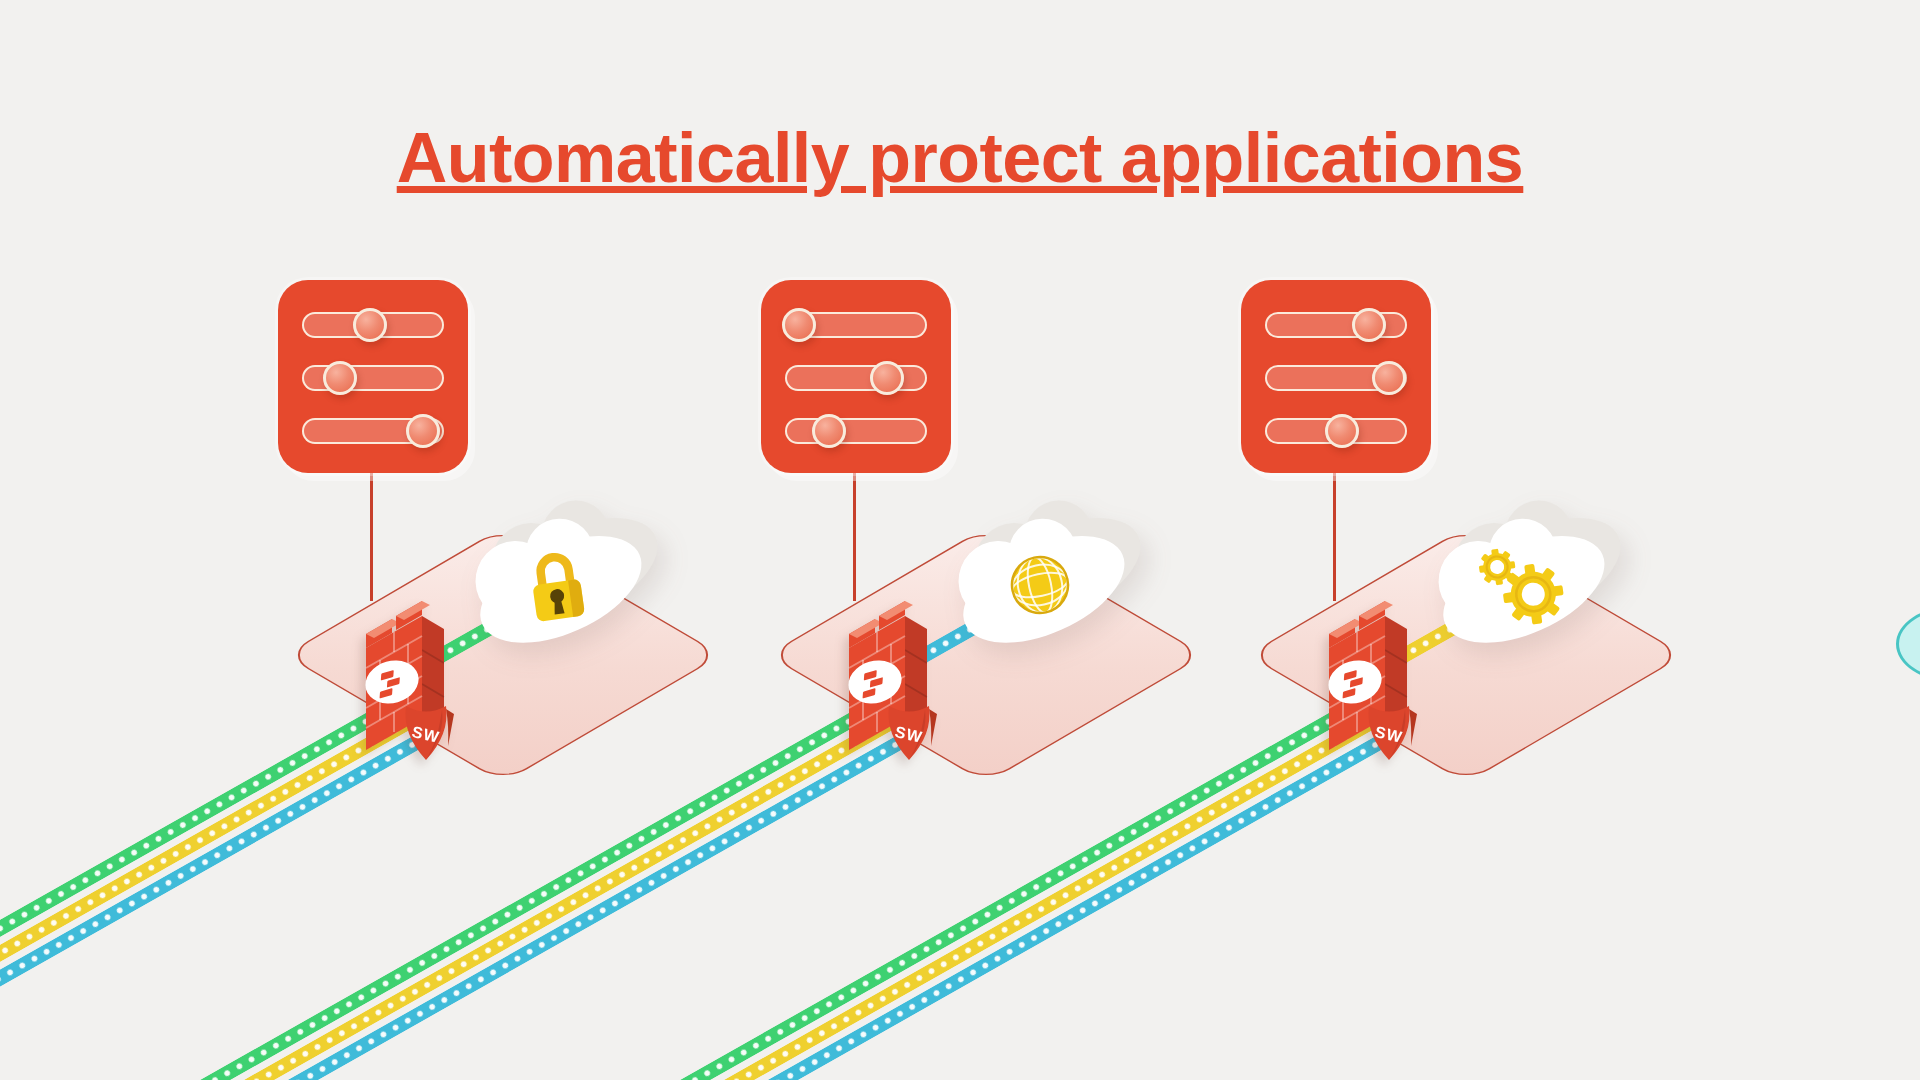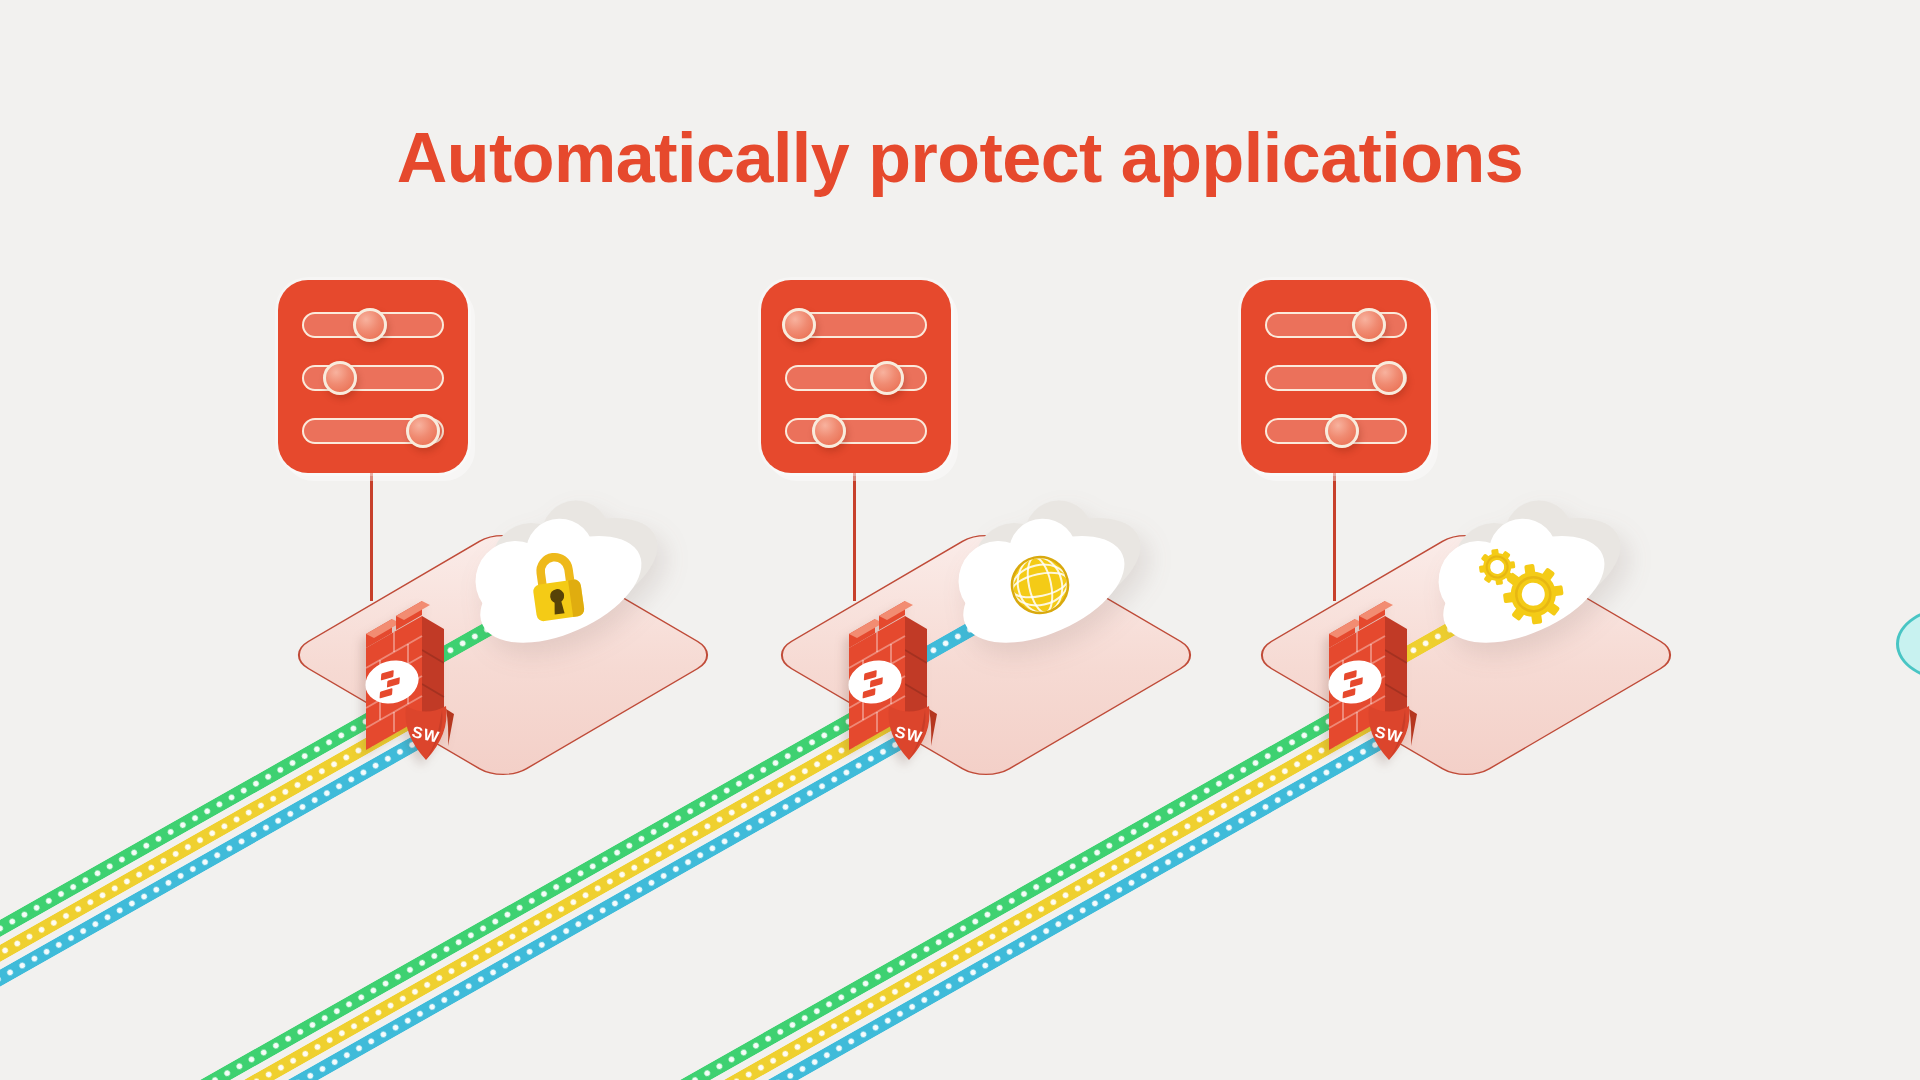--- a/index.html
+++ b/index.html
@@ -5,20 +5,21 @@
   html,body{margin:0;padding:0;}
   body{
     width:1920px;height:1080px;overflow:hidden;position:relative;
     background:var(--background,#F2F1EF);
     font-family:"Liberation Sans",sans-serif;
   }
   .title{
     position:absolute;left:0;top:118px;width:1920px;text-align:center;
     font-size:70px;font-weight:700;letter-spacing:-0.5px;
     color:var(--accent-red,#DB4A2E);
+    text-decoration:underline;
   }
   .group{position:absolute;inset:0;}
 
   
   .panel{
     position:absolute;left:calc(278px + var(--dx));top:280px;width:190px;height:193px;
     background:var(--accent-red,#E6492D);
     border-radius:30px;z-index:6;
     box-shadow:0 0 0 3px rgba(255,255,255,.30), 6px 7px 0 1px rgba(255,255,255,.40);
     padding:32px 24px 0 24px;box-sizing:border-box;

